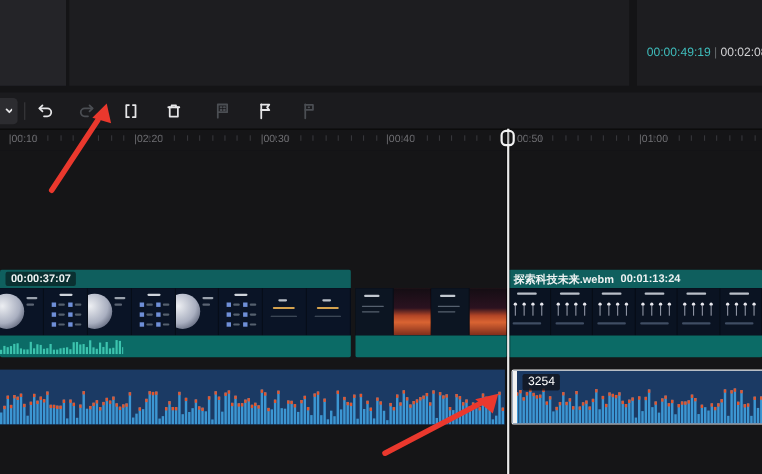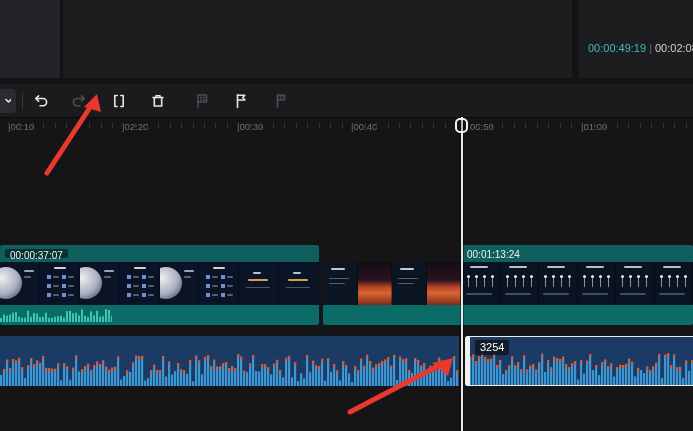--- a/index.html
+++ b/index.html
@@ -26,21 +26,21 @@
 
   
   .ruler{position:absolute;left:0;top:117px;width:693px;height:20px;background:#151517;border-top:1px solid #0a0a0b;}
   .ruler-label{position:absolute;top:3px;font-size:9.5px;color:#707074;white-space:nowrap;}
   .tick{position:absolute;top:5px;width:1px;height:5px;background:#36363a;}
 
   
   .track-area{position:absolute;left:0;top:137px;width:693px;height:294px;background:#151517;}
 
   .vclip{position:absolute;top:108px;height:80px;overflow:hidden;border-radius:2px;}
-  .vclip-header{position:absolute;left:0;top:0;right:0;height:17px;background:#0f5f5e;display:flex;gap:6px;padding:4px 5px;white-space:nowrap;overflow:hidden;}
+  .vclip-header{position:absolute;left:0;top:0;right:0;height:17px;background:#0f5f5e;display:flex;align-items:center;gap:6px;padding:4px 5px;white-space:nowrap;overflow:hidden;font-weight:bold;}
   .vclip-header .hd-text{font-size:10px;color:#eef2f2;}
   .chip{background:rgba(8,10,12,.55);border-radius:2px;padding:0 5px;line-height:13px;font-size:10px;color:#eef2f2;}
   .thumbs{position:absolute;left:0;top:17px;right:0;height:43px;background:#050d18;display:flex;overflow:hidden;}
   .ministrip{position:absolute;left:0;top:60px;right:0;height:20px;background:#0b6b66;}
   .ministrip svg{position:absolute;left:0;bottom:3px;}
 
   .thumb{position:relative;height:43px;flex:0 0 auto;overflow:hidden;border-right:1px solid rgba(0,0,0,.35);}
   .t-moon,.t-list,.t-title{background:#0a1426;}
   .t-darktext{background:#0c1522;}
   .t-lamp{background:#0a1322;}
@@ -352,20 +352,21 @@
             <div class="dash" style="left: 6px; top: 16px; width: 20px; height: 1px; background: rgb(85, 96, 110);"></div>
             <div class="dash" style="left: 6px; top: 21px; width: 16px; height: 1px; background: rgb(85, 96, 110);"></div>
           </div>
           <div class="thumb t-desert" style="width: 34.5px;"></div>
         </div>
       <div class="ministrip"></div>
     </div>
 
     <div class="vclip" style="left:462px;width:231px">
       <div class="vclip-header">
+        <span class="hd-text">探索科技未来.webm</span>
         <span class="hd-text">00:01:13:24</span>
       </div>
       <div class="thumbs">
           <div class="thumb t-lamp" style="width: 38.5px;">
             <div class="dash" style="left: 8px; top: 4px; width: 18px; background: rgb(185, 191, 200);"></div>
             <div class="lampdot" style="left: 5px; top: 13px;"></div>
             <div class="lampstem" style="left: 6px; top: 16px;"></div>
             <div class="lampdot" style="left: 13px; top: 13px;"></div>
             <div class="lampstem" style="left: 14px; top: 16px;"></div>
             <div class="lampdot" style="left: 21px; top: 13px;"></div>

